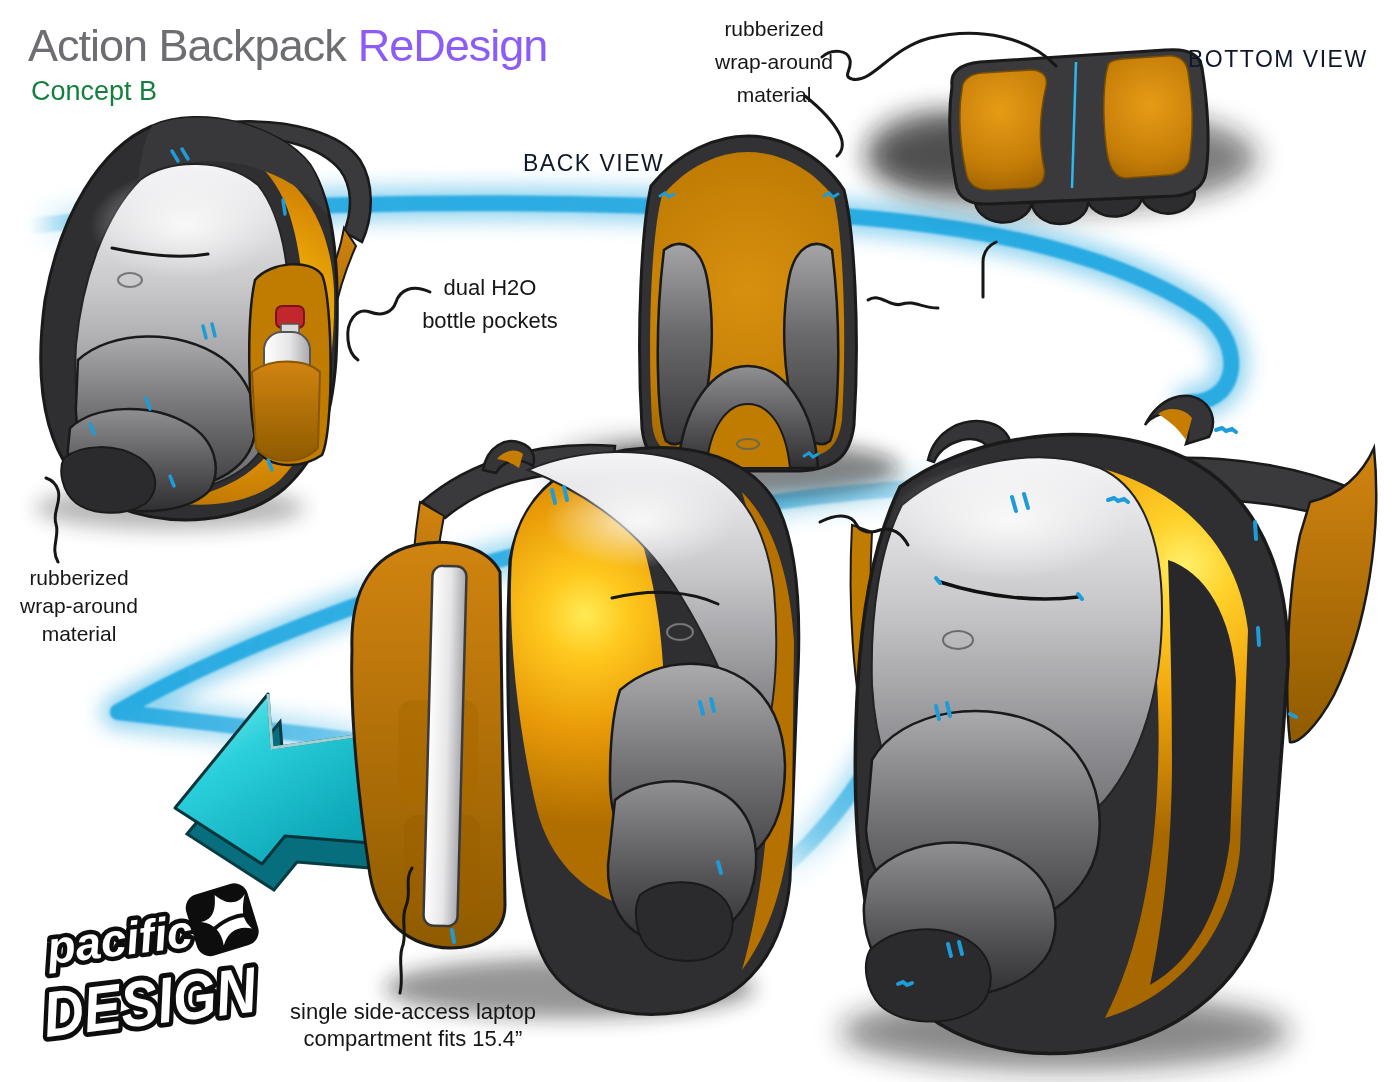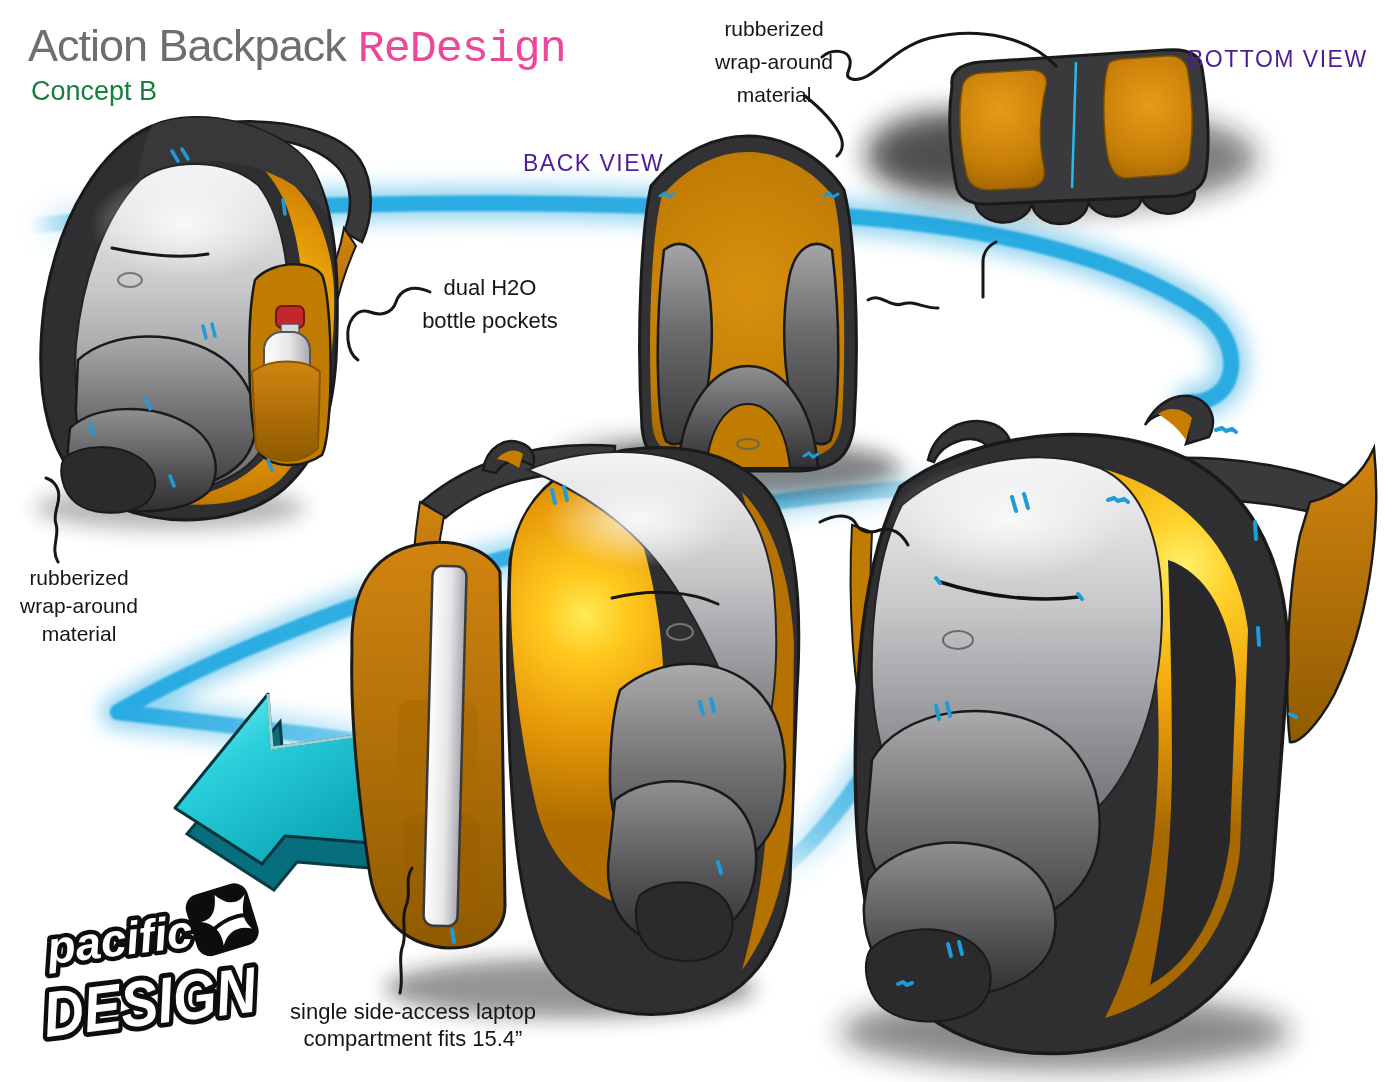--- a/index.html
+++ b/index.html
@@ -2,23 +2,23 @@
 <html><head>
 <meta charset="utf-8">
 <style>
   html,body{margin:0;padding:0;background:#fff;}
   #stage{position:relative;width:1400px;height:1082px;overflow:hidden;background:#fff;
          font-family:"Liberation Sans",sans-serif;}
   #art{position:absolute;left:0;top:0;}
   .txt{position:absolute;color:#1a1a1a;z-index:5;}
   #title{left:28px;top:20px;font-size:45px;letter-spacing:-1px;white-space:nowrap;}
   #title .main{color:#6d6e71;}
-  #title .accent{color:#ec4899;margin-left:12px;font-family:Liberation Mono, monospace;}
+  #title .accent{color:#8b5cf6;margin-left:12px;}
   #subtitle{left:31px;top:76px;font-size:27px;color:#15803d;}
-  .viewlabel{font-size:23px;letter-spacing:1.5px;color:#4c1d95;white-space:nowrap;}
+  .viewlabel{font-size:23px;letter-spacing:1.5px;color:#0f172a;white-space:nowrap;}
   #back-view-label{left:523px;top:150px;}
   #bottom-view-label{left:1188px;top:46px;}
   .note{font-size:21px;line-height:28px;text-align:center;color:#161616;}
   #note-rubberized-top{left:695px;top:12px;width:158px;line-height:33px;}
   #note-dual-h2o{left:415px;top:271px;width:150px;line-height:33px;font-size:22px;}
   #note-raised-air-mesh{left:938px;top:300px;width:132px;}
   #note-rubberized-left{left:8px;top:564px;width:142px;}
   #note-quick-stash{left:728px;top:510px;width:118px;}
   #note-laptop{left:270px;top:998px;width:286px;line-height:27px;font-size:22px;}
 </style>

